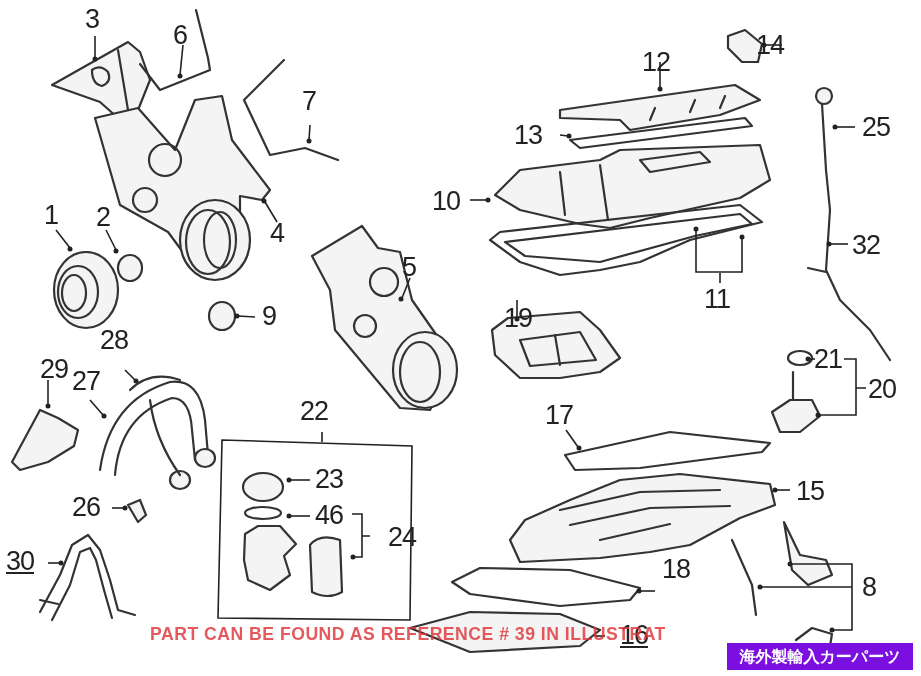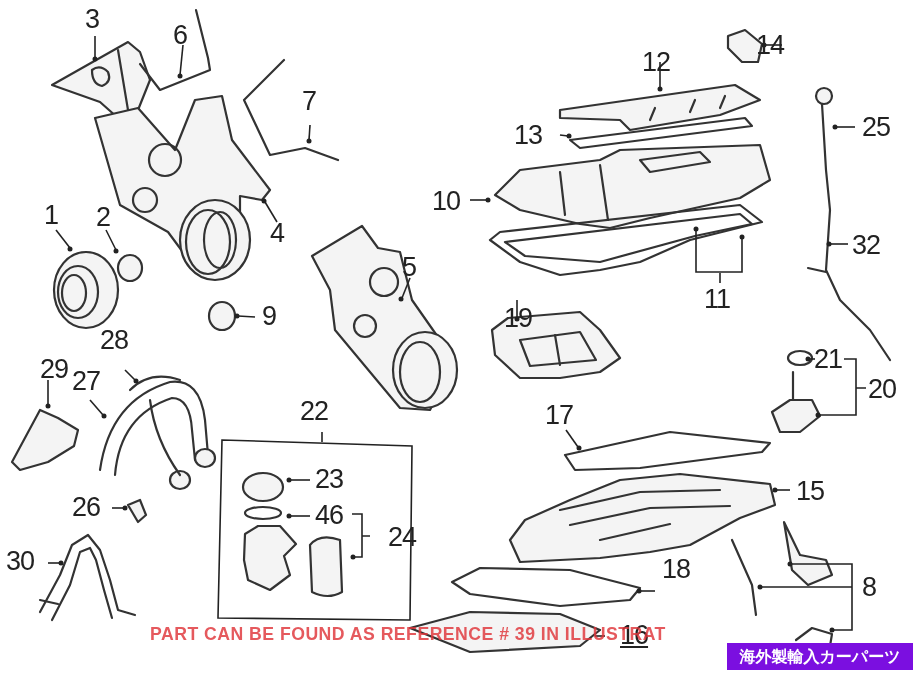--- a/index.html
+++ b/index.html
@@ -235,16 +235,16 @@
 <div class="callout" style="left:620px;top:622px;text-decoration:underline;">16</div>
 <div class="callout" style="left:862px;top:574px;">8</div>
 <div class="callout" style="left:300px;top:398px;">22</div>
 <div class="callout" style="left:315px;top:466px;">23</div>
 <div class="callout" style="left:315px;top:502px;">46</div>
 <div class="callout" style="left:372px;top:524px;margin-left:16px;">24</div>
 <div class="callout" style="left:72px;top:494px;">26</div>
 <div class="callout" style="left:40px;top:356px;">29</div>
 <div class="callout" style="left:72px;top:368px;">27</div>
 <div class="callout" style="left:100px;top:327px;">28</div>
-<div class="callout" style="left:6px;top:548px;">30</div>
+<div class="callout" style="left:6px;top:548px;text-decoration:underline;">30</div>
 
 <div class="watermark">PART CAN BE FOUND AS REFERENCE # 39 IN ILLUSTRAT</div>
 <div class="badge">海外製輸入カーパーツ</div>
 
 </body></html>

